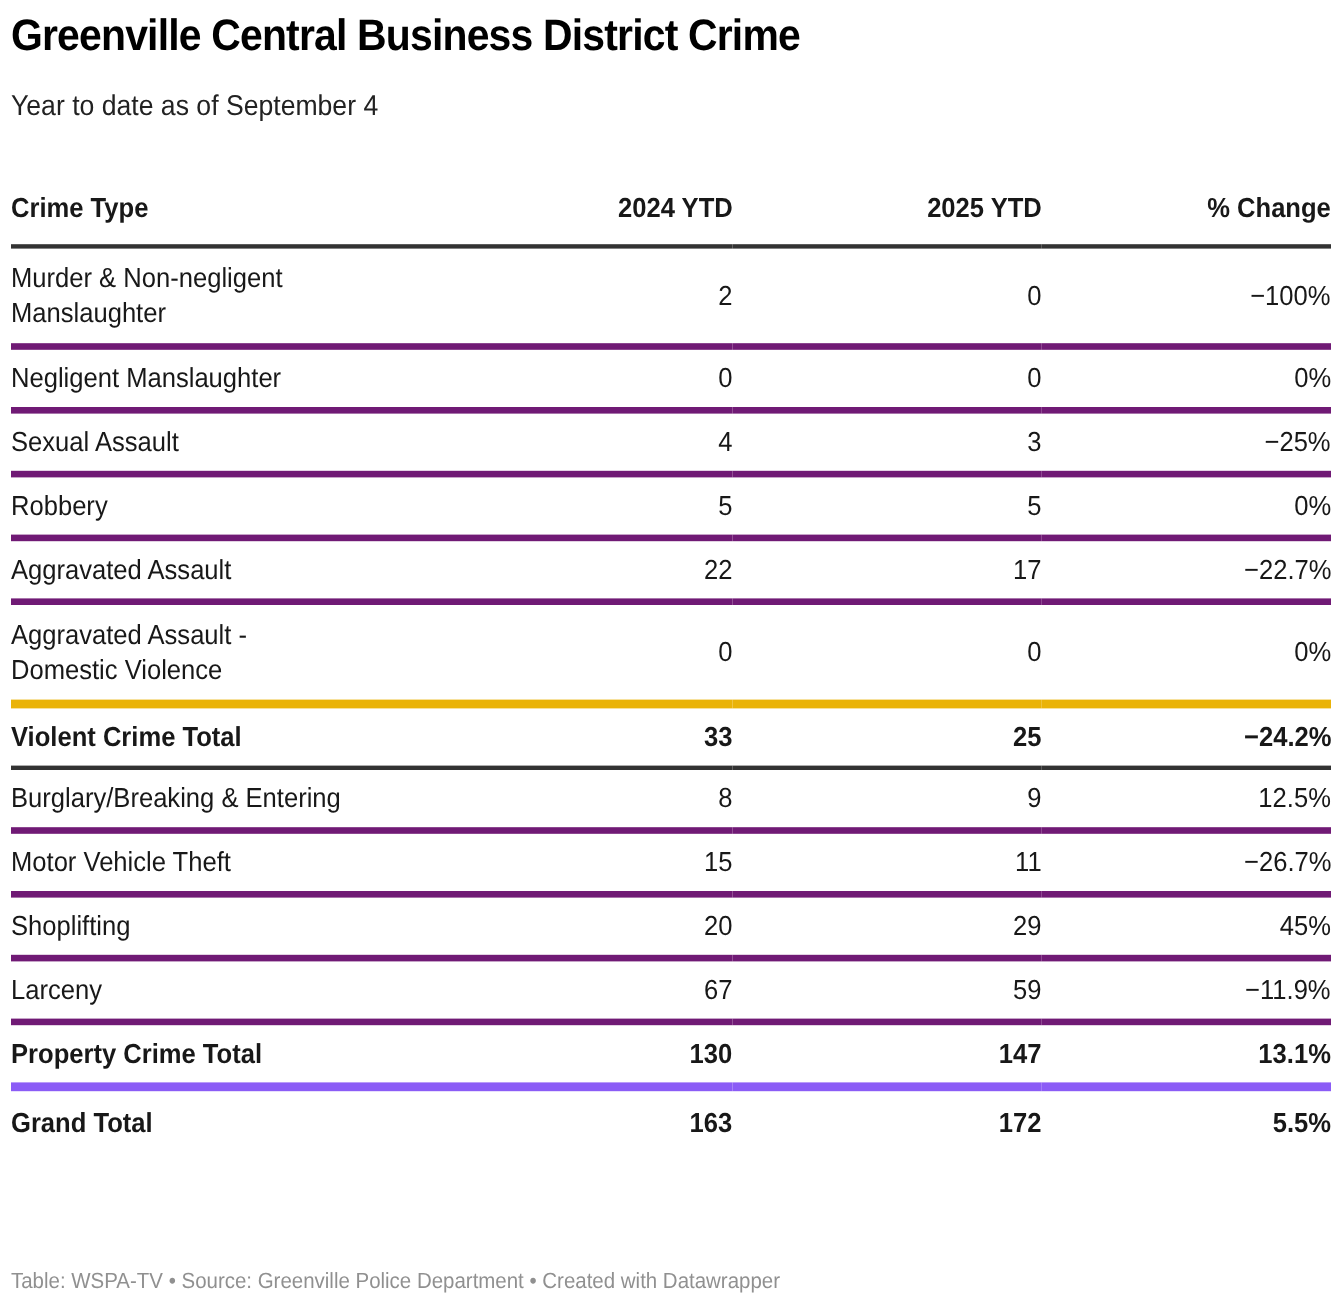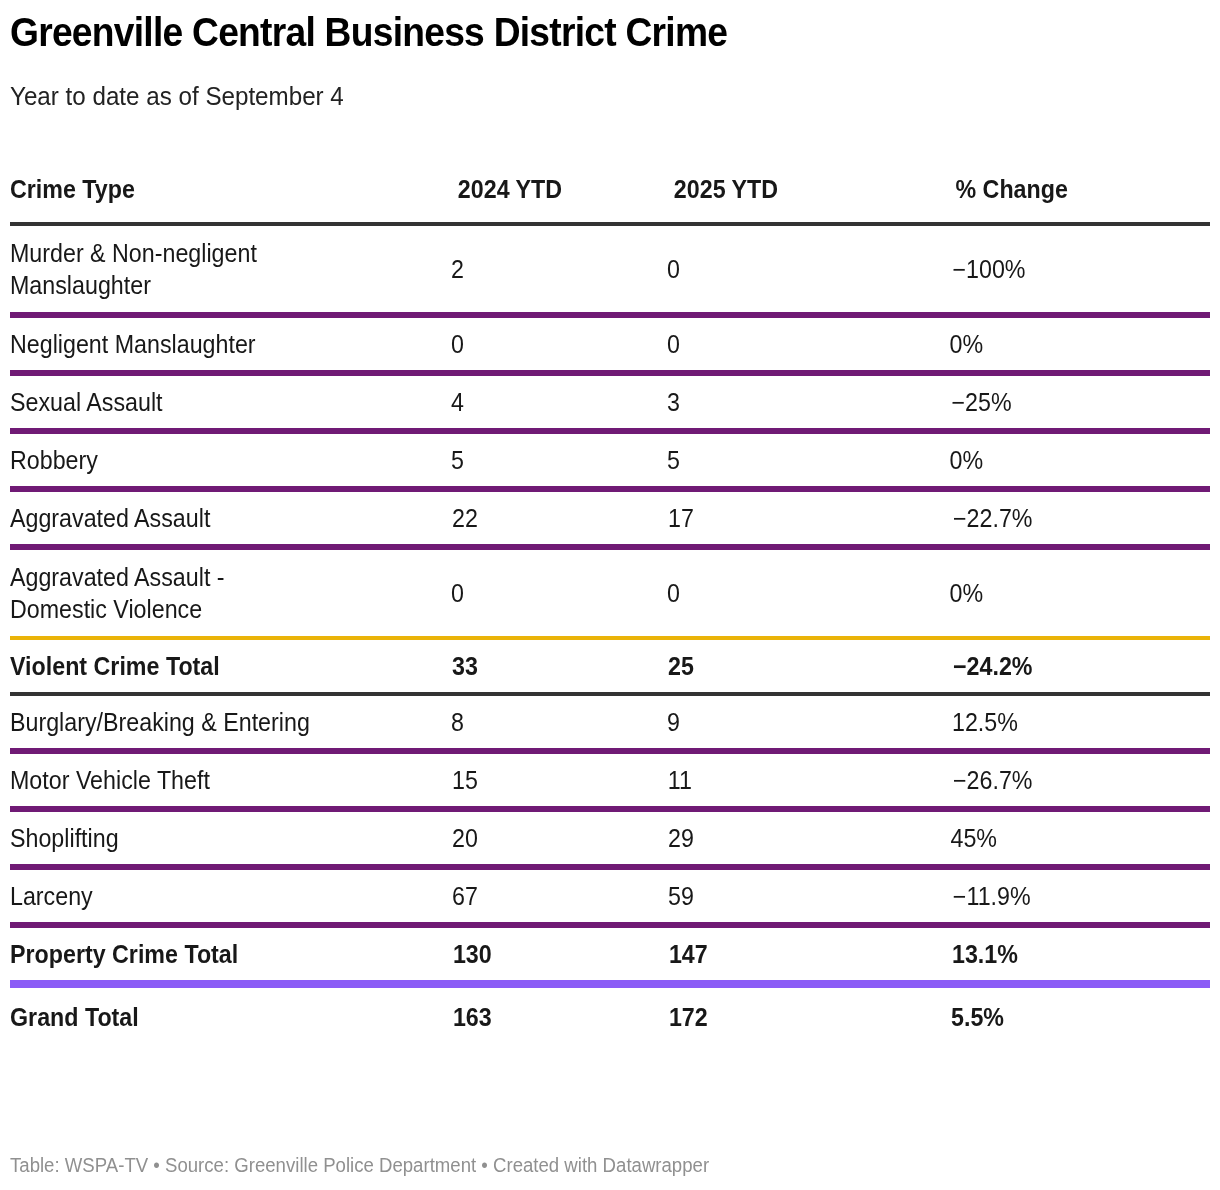--- a/index.html
+++ b/index.html
@@ -30,29 +30,29 @@
   col.c2 { width: 216px; }
   col.c3 { width: 281px; }
   col.c4 { width: 263px; }
   th, td {
     font-size: 25px; padding: 0; vertical-align: middle;
     white-space: nowrap;
   }
   th { font-weight: bold; height: 58px; vertical-align: middle; padding-bottom: 4px; }
   thead tr { border-bottom: 4px solid #333; }
   th.l, td.l { text-align: left; }
-  th.r, td.r { text-align: left; }
+  th.r, td.r { text-align: right; }
   .cond { display: inline-block; transform: scaleX(0.93); }
   th.l .cond, td.l .cond { transform-origin: left center; }
   th.r .cond, td.r .cond { transform-origin: right center; }
   tbody tr.row { border-bottom: 6px solid #701a75; }
   tbody tr.row td { height: 52px; }
   tbody tr.row.tall td { height: 86px; }
   tbody tr.row td.l .cond { white-space: normal; line-height: 32px; width: 460px; }
-  tbody tr.before-total { border-bottom: 4px solid #eab308; }
+  tbody tr.before-total { border-bottom: 8px solid #eab308; }
   tr.total td { font-weight: bold; height: 52px; text-decoration: underline; }
   tr.total.violent { border-bottom: 4px solid #333; }
   tr.total.property { border-bottom: 8px solid #8b5cf6; }
   tr.total.grand td { height: 58px; }
   .footer {
     position: absolute; left: 10px; top: 1154px;
     font-size: 20px; color: #909090;
     transform: scaleX(0.93); transform-origin: left top;
     white-space: nowrap;
   }

